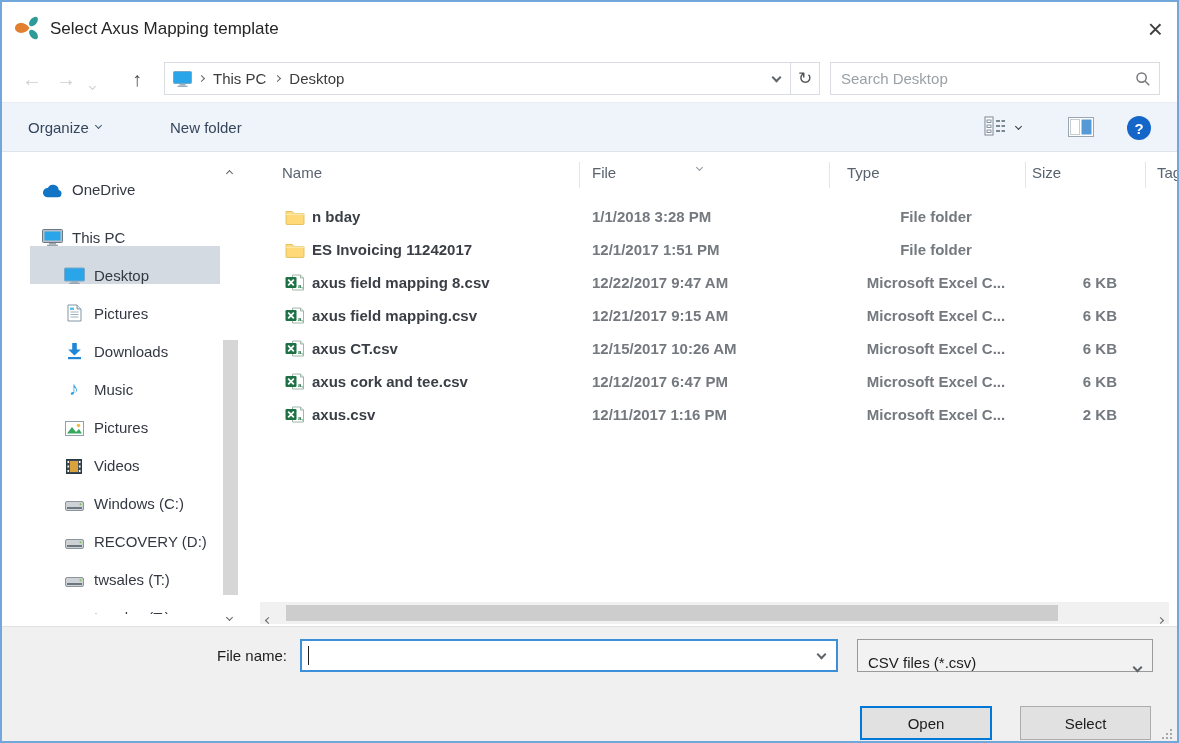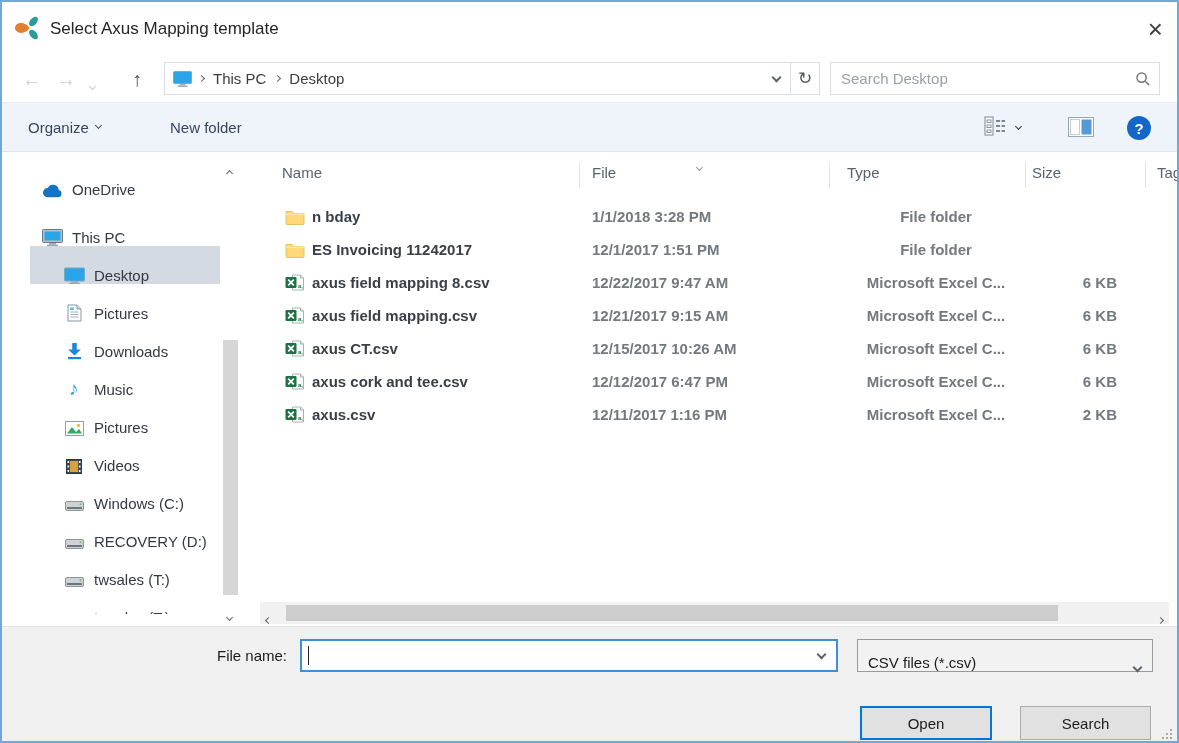--- a/index.html
+++ b/index.html
@@ -467,21 +467,21 @@
     <div class="ftype">
       <span class="ftype-label">CSV files (*.csv)</span>
       <span class="fn-chev">
           <span class="chev down mid" style="margin-top:-3px;"></span>
         </span>
     </div>
     <div class="btn btn-open">
         <span>Open</span>
       </div>
     <div class="btn btn-cancel">
-        <span>Search</span>
+        <span>Select</span>
       </div>
     <span class="grip">
       <svg width="12" height="12" viewBox="0 0 12 12">
         <rect x="9" y="1" width="2" height="2" fill="#a8a8a8"></rect>
           <rect x="9" y="5" width="2" height="2" fill="#a8a8a8"></rect>
         <rect x="5" y="5" width="2" height="2" fill="#a8a8a8"></rect>
           <rect x="9" y="9" width="2" height="2" fill="#a8a8a8"></rect>
         <rect x="5" y="9" width="2" height="2" fill="#a8a8a8"></rect>
           <rect x="1" y="9" width="2" height="2" fill="#a8a8a8"></rect>
       </svg>

